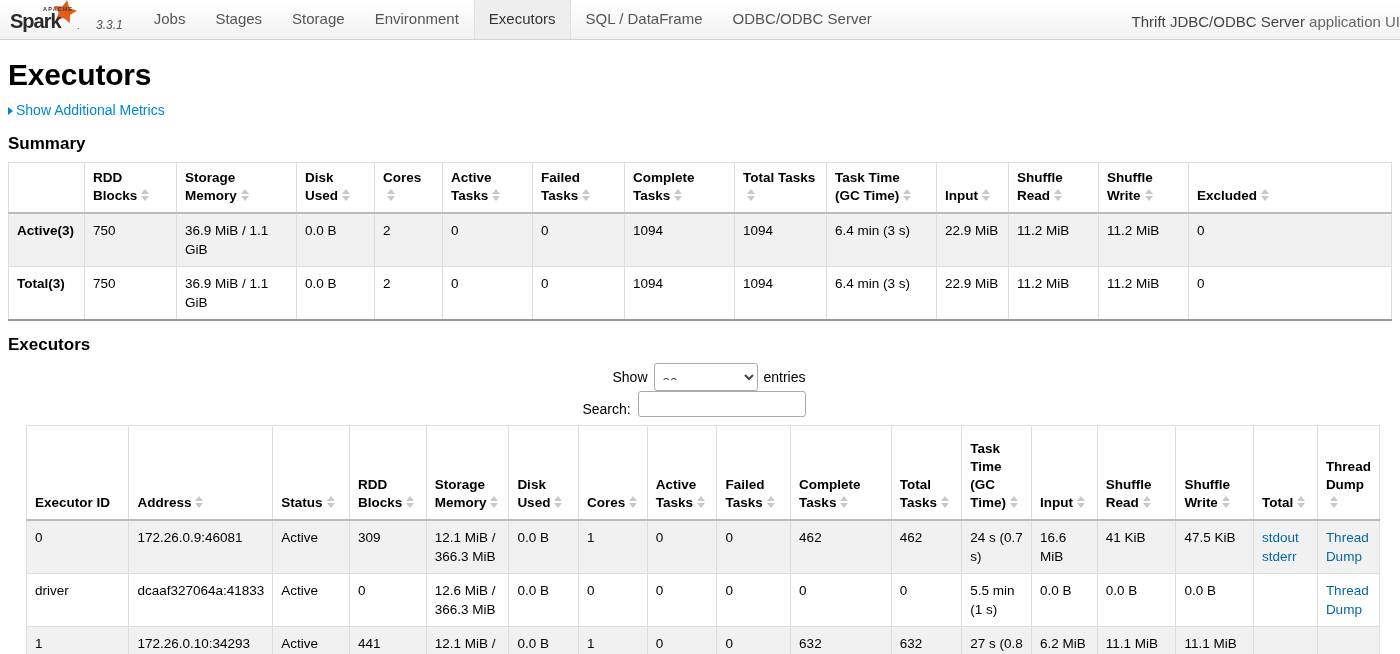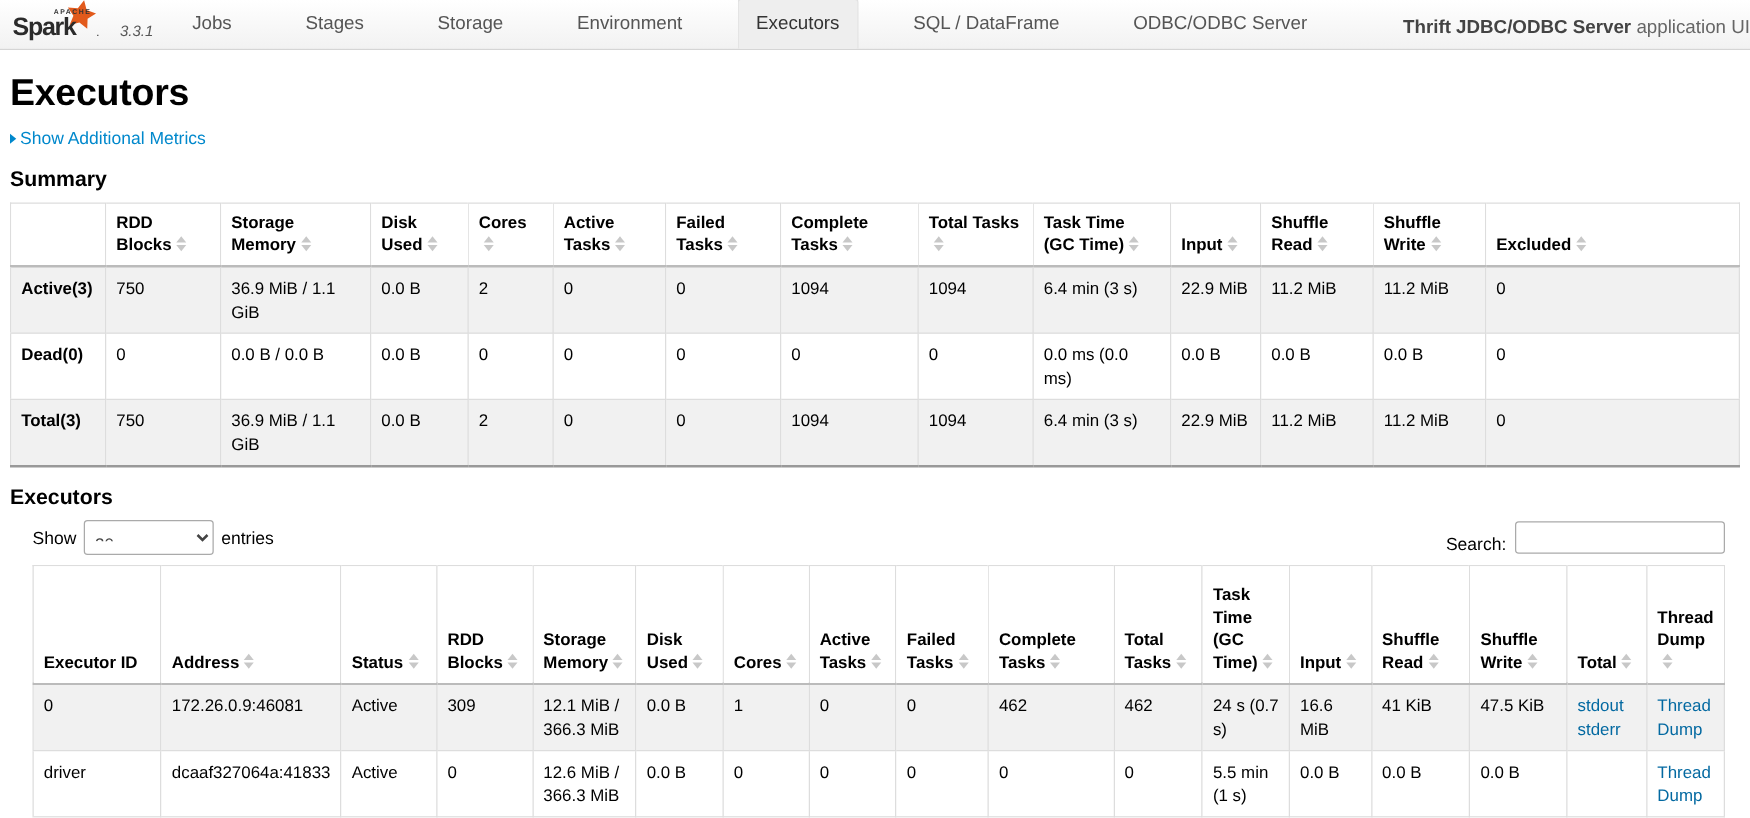--- a/index.html
+++ b/index.html
@@ -30,21 +30,21 @@
     text-decoration: none;
     margin-top: 12px;
   }
   .spark-logo { position: relative; width: 84px; height: 38px; }
   .spark-logo svg { position: absolute; left: 0; top: 0; }
   .spark-ver {
     font-size: 12px; color: #555; margin-left: 4px; padding-bottom: 5px;
     font-family: "Liberation Sans", sans-serif;
     font-style: italic;
   }
-  .nav-tabs { display: flex; align-items: flex-end; height: 40px; margin-left: 16px; gap: 29px; }
+  .nav-tabs { display: flex; align-items: flex-end; height: 40px; margin-left: 16px; }
   .nav-tab {
     padding: 10px 14px 11px 14px;
     font-size: 15px;
     color: #555555;
     text-decoration: none;
     line-height: 18px;
     border: 1px solid transparent;
     border-bottom: none;
     white-space: nowrap;
   }
@@ -56,21 +56,21 @@
     border-top-right-radius: 3px;
   }
   .app-title {
     position: absolute;
     right: 0px;
     bottom: 9px;
     font-size: 15px;
     color: #666666;
     white-space: nowrap;
   }
-  .app-title .strong { font-weight: bold; color: #444444; }
+  .app-title .strong { font-weight: normal; color: #444444; }
 
   
   .page { padding: 0 8px; }
   h1.page-title {
     font-size: 30px;
     font-weight: bold;
     margin: 18px 0 10px 0;
     line-height: 34px;
     letter-spacing: -0.2px;
   }
@@ -190,20 +190,21 @@
 
   .lnk { color: #0369a1; text-decoration: none; cursor: pointer; display: block; }
 
   
   .dt-controls {
     display: flex;
     align-items: center;
     justify-content: space-between;
     margin: 6px 0 8px 0;
     font-size: 14px;
+    flex-direction: column;
   }
   .dt-length { display: flex; align-items: center; gap: 6px; padding-left: 18px; }
   .dt-length select {
     width: 104px;
     height: 28px;
     padding: 10px 4px;
     font-size: 13.5px;
     font-family: "Liberation Sans", sans-serif;
     border: 1px solid #aaaaaa;
     border-radius: 3px;
@@ -291,36 +292,20 @@
         <td>0.0 B</td>
         <td>2</td>
         <td>0</td>
         <td>0</td>
         <td>1094</td>
         <td>1094</td>
         <td>6.4 min (3 s)</td>
         <td>22.9 MiB</td>
         <td>11.2 MiB</td>
         <td>11.2 MiB</td>
-        <td>0</td>
-      </tr>
-      <tr>
-        <td class="rowhead">Dead(0)</td>
-        <td>0</td>
-        <td>0.0 B / 0.0 B</td>
-        <td>0.0 B</td>
-        <td>0</td>
-        <td>0</td>
-        <td>0</td>
-        <td>0</td>
-        <td>0</td>
-        <td>0.0 ms (0.0 ms)</td>
-        <td>0.0 B</td>
-        <td>0.0 B</td>
-        <td>0.0 B</td>
         <td>0</td>
       </tr>
       <tr>
         <td class="rowhead">Total(3)</td>
         <td>750</td>
         <td>36.9 MiB / 1.1 GiB</td>
         <td>0.0 B</td>
         <td>2</td>
         <td>0</td>
         <td>0</td>

